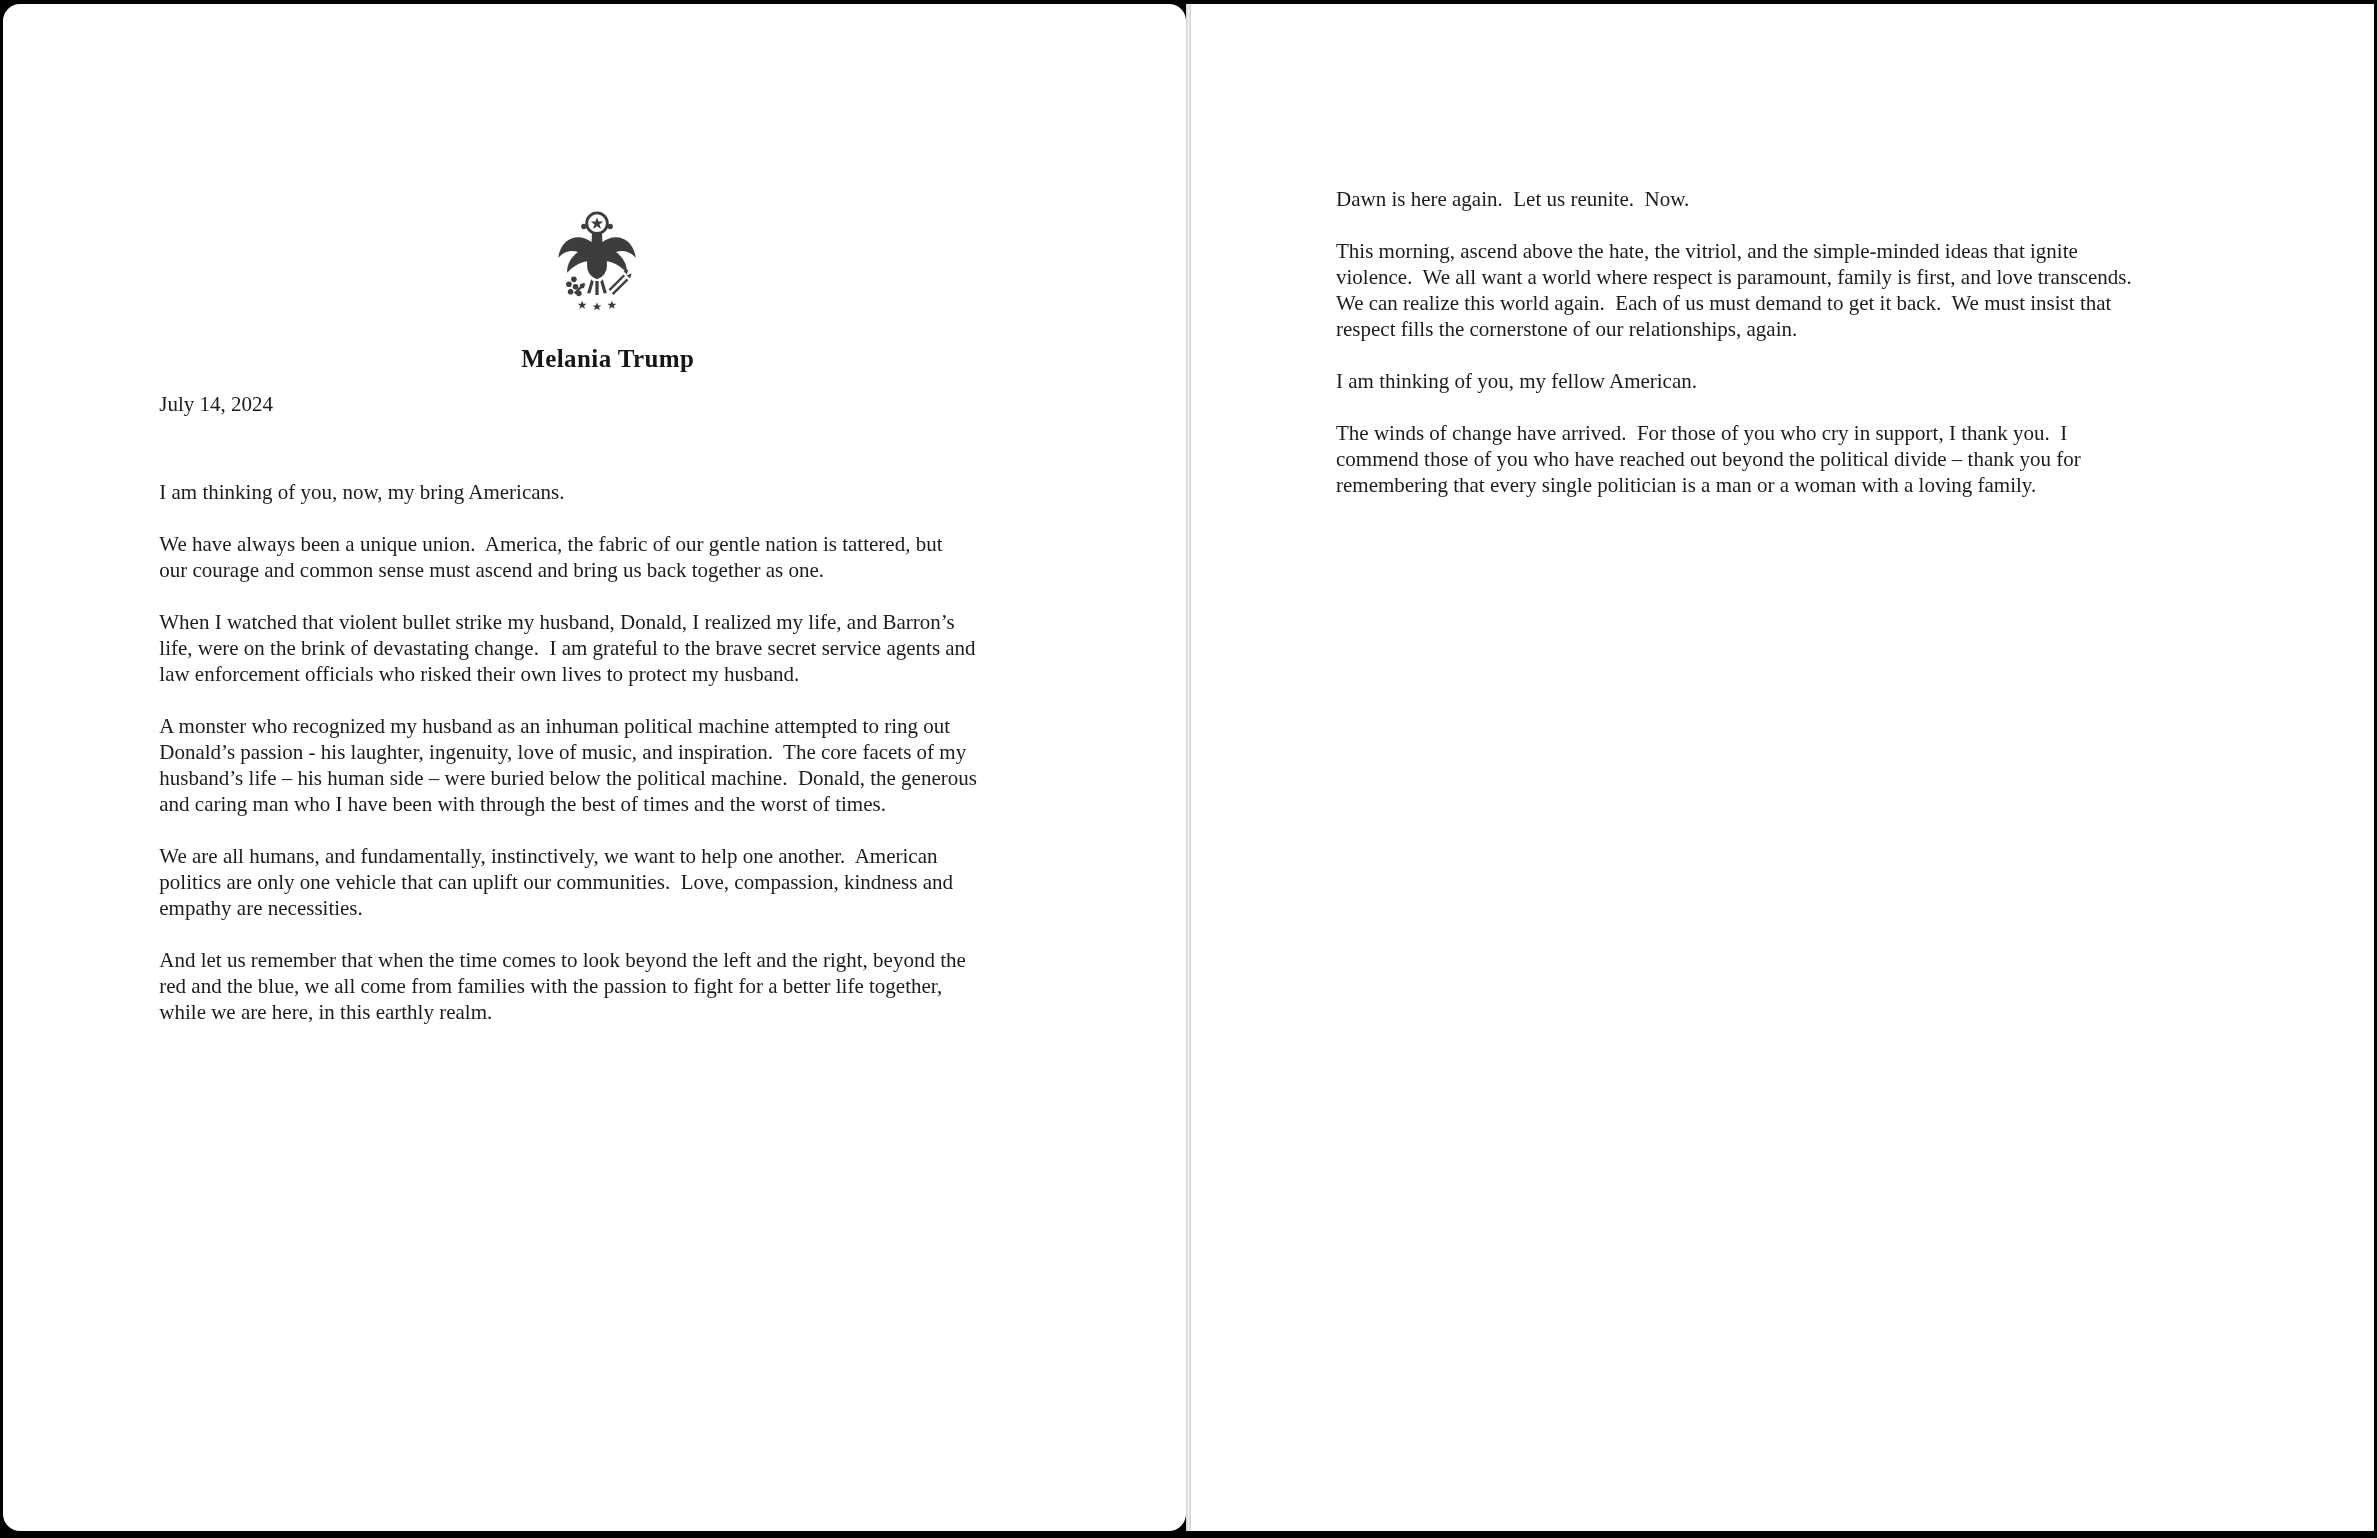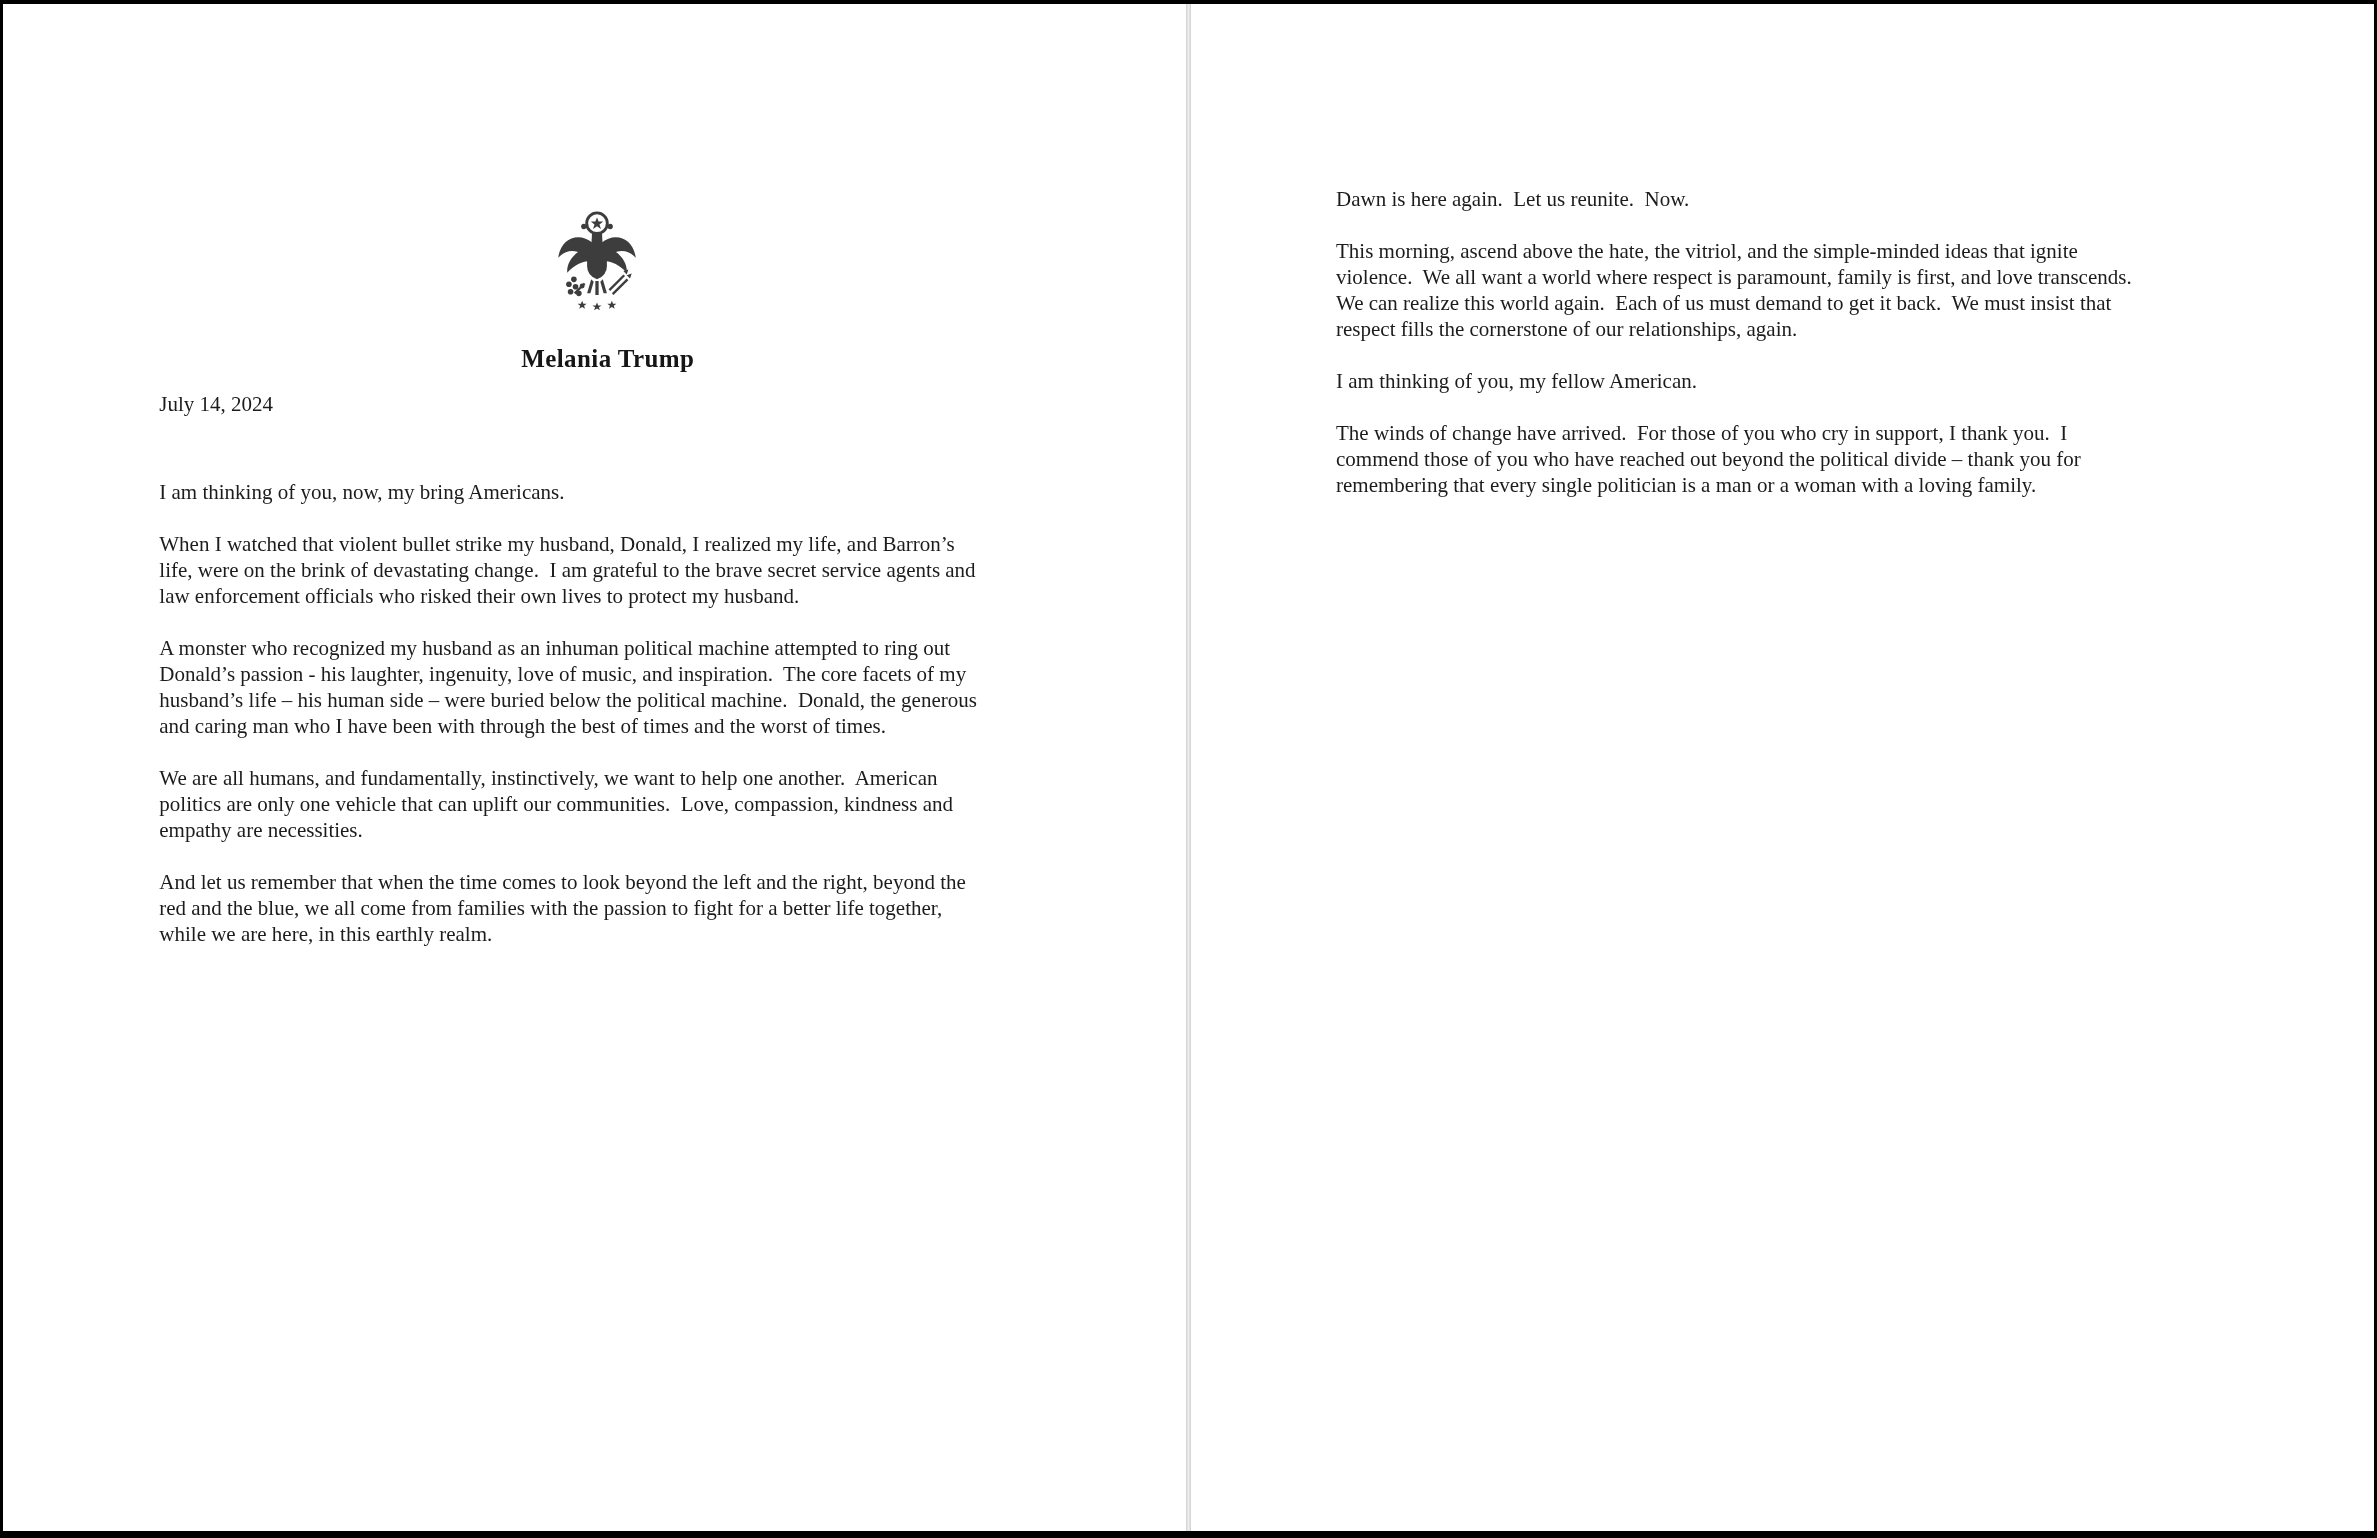--- a/index.html
+++ b/index.html
@@ -12,21 +12,21 @@
     font-family: "Liberation Serif", "DejaVu Serif", serif;
   }
   .viewer { position: absolute; inset: 0; }
 
   .page {
     position: absolute;
     top: 4.1px;
     bottom: 6.6px;
     background: #ffffff;
   }
-  .page-left  { left: 3.3px;    width: 1183px; }
+  .page-left  { left: 3.3px;    width: 1183px; border-radius: 17px; }
   .page-right { left: 1191px; width: 1183px; }
 
   .page-divider {
     position: absolute;
     top: 4.1px;
     bottom: 6.6px;
     left: 1186px;
     width: 5px;
     background: linear-gradient(to right, #cfcfcf, #efefef 50%, #cfcfcf);
   }
@@ -119,20 +119,22 @@
         <path d="M70 110 L71.5 113.6 L75.5 113.6 L72.3 115.9 L73.5 119.6 L70 117.4 L66.5 119.6 L67.7 115.9 L64.5 113.6 L68.5 113.6 Z"></path>
       </g>
     </svg>
 
     <div class="letter-title">Melania Trump</div>
 
     <div class="letter-date">July 14, 2024</div>
 
     <div class="paras paras-left">
       <div class="para">I am thinking of you, now, my bring Americans.</div>
+      <div class="para">We have always been a unique union.  America, the fabric of our gentle nation is tattered, but
+our courage and common sense must ascend and bring us back together as one.</div>
       <div class="para">When I watched that violent bullet strike my husband, Donald, I realized my life, and Barron’s
 life, were on the brink of devastating change.  I am grateful to the brave secret service agents and
 law enforcement officials who risked their own lives to protect my husband.</div>
       <div class="para">A monster who recognized my husband as an inhuman political machine attempted to ring out
 Donald’s passion - his laughter, ingenuity, love of music, and inspiration.  The core facets of my
 husband’s life – his human side – were buried below the political machine.  Donald, the generous
 and caring man who I have been with through the best of times and the worst of times.</div>
       <div class="para">We are all humans, and fundamentally, instinctively, we want to help one another.  American
 politics are only one vehicle that can uplift our communities.  Love, compassion, kindness and
 empathy are necessities.</div>

